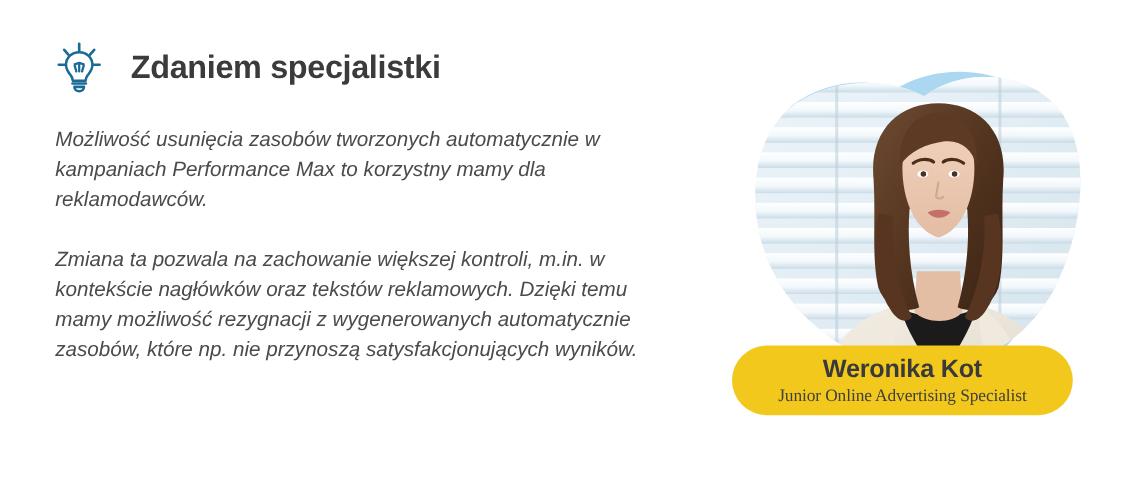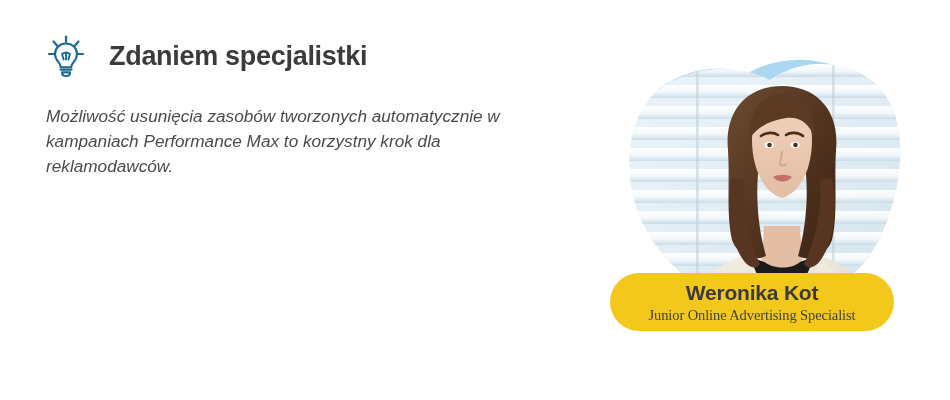--- a/index.html
+++ b/index.html
@@ -72,21 +72,21 @@
     position: absolute;
     left: 0;
     top: 0;
     width: 330px;
     height: 290px;
   }
 
   .name-badge {
     position: absolute;
     left: 610px;
-    top: 273px;
+    top: 288px;
     width: 284px;
     height: 58px;
     background: #F3C81C;
     border-radius: 29px;
     display: flex;
     flex-direction: column;
     align-items: center;
     justify-content: center;
     box-sizing: border-box;
     padding-top: 2px;
@@ -130,21 +130,22 @@
         <path d="M15.6 20.8 L20 19.4 L24.4 20.8" stroke="#1b6a96" stroke-width="1.9" stroke-linejoin="round" fill="none"></path>
 
         <path d="M14.4 36.6 L25.6 36.6" stroke="#1b6a96" stroke-width="2.1" stroke-linecap="round"></path>
         <path d="M16 39.4 C16 41.6 17.8 43 20 43 C22.2 43 24 41.6 24 39.4 Z" stroke="#1b6a96" stroke-width="2.1" fill="none" stroke-linejoin="round"></path>
       </svg>
     </span>
     <div class="header-title">Zdaniem specjalistki</div>
   </div>
 
   <div class="body-text">
-    <p>Możliwość usunięcia zasobów tworzonych automatycznie w kampaniach Performance Max to korzystny krok dla reklamodawców.</p>
+    <p>Możliwość usunięcia zasobów tworzonych automatycznie w kampaniach Performance Max to korzystny mamy dla reklamodawców.</p>
+    <p>Zmiana ta pozwala na zachowanie większej kontroli, m.in. w kontekście nagłówków oraz tekstów reklamowych. Dzięki temu mamy możliwość rezygnacji z wygenerowanych automatycznie zasobów, które np. nie przynoszą satysfakcjonujących wyników.</p>
   </div>
 
 </div>
 
 <div class="portrait-wrap">
   <svg class="blob-svg" viewBox="0 0 330 290" xmlns="http://www.w3.org/2000/svg">
     <defs>
 
       <clipPath id="photoClip">
         <path d="M170 22

